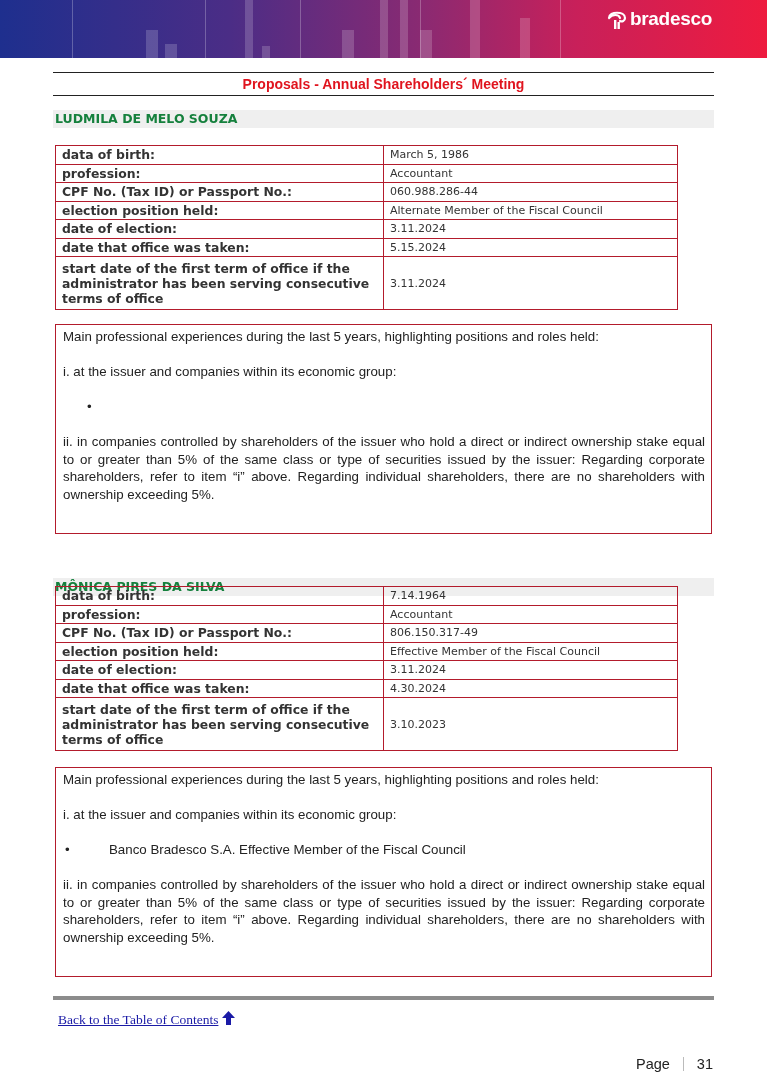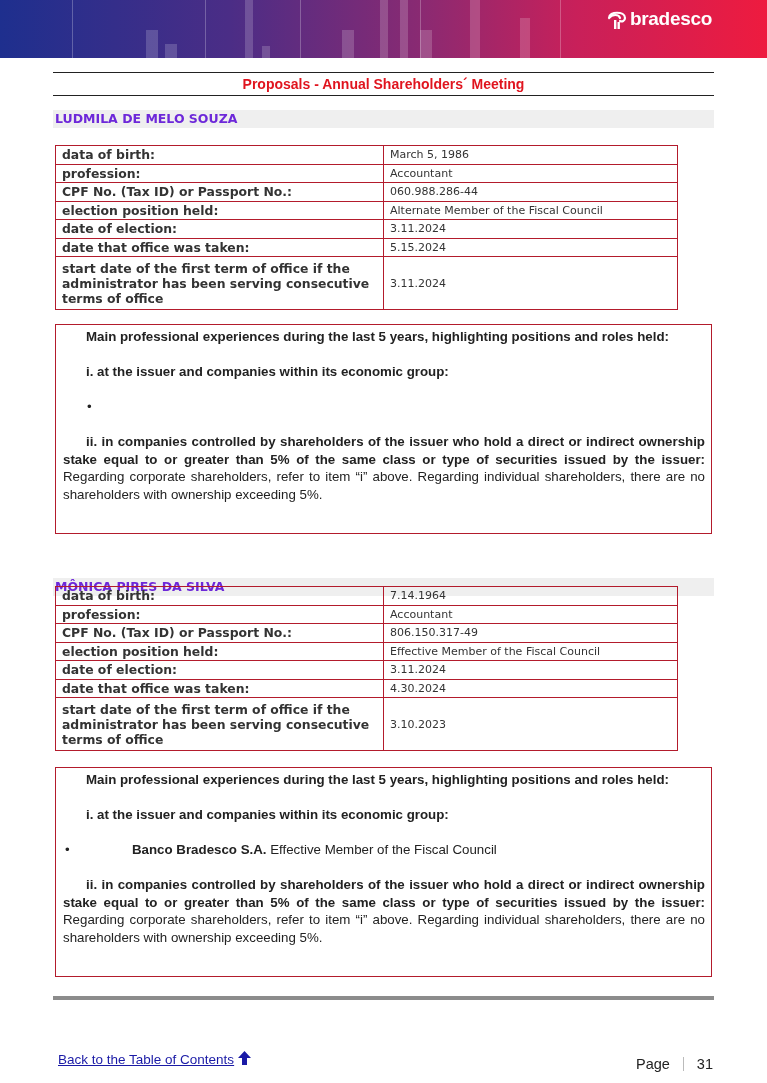--- a/index.html
+++ b/index.html
@@ -20,52 +20,52 @@
     .doc-title {
       position: absolute; left: 53px; top: 72px; width: 661px; height: 24px;
       border-top: 1.5px solid #222; border-bottom: 1px solid #222;
       text-align: center; color: #e0141e; font-weight: bold; font-size: 14px; line-height: 22px;
       font-family: "Liberation Sans", sans-serif;
     }
 
     .person-name {
       position: absolute; left: 53px; width: 661px; height: 18px;
       background: #efefef; font-weight: bold; font-size: 12.5px; line-height: 18px;
-      padding-left: 2px; color: #6d28d9; font-family: "DejaVu Sans", sans-serif;
+      padding-left: 2px; color: #15803d; font-family: "DejaVu Sans", sans-serif;
     }
 
     table.info {
       position: absolute; left: 55px; width: 623px; border-collapse: collapse;
       font-size: 12.4px; font-family: "DejaVu Sans", sans-serif;
     }
     table.info td {
       border: 1.5px solid #b31b2c; padding: 0 6px; line-height: 15px; vertical-align: middle;
     }
     table.info td.k { width: 328px; font-weight: bold; color: #333; padding-left: 6px; }
     table.info td.v { color: #333; font-weight: normal; font-size: 11px; }
     table.info tr.r1 td { height: 18.5px; }
     table.info tr.tall td { height: 53px; }
 
     .exp-box {
       position: absolute; left: 55px; width: 657px; border: 1.5px solid #b31b2c;
       padding: 3px 6px 0 7px; font-family: "Liberation Sans", sans-serif; font-size: 13.3px; color: #222;
     }
-    .exp-box .b { font-weight: bold; margin-left: 23px; }
+    .exp-box .b { font-weight: normal; }
     .exp-box p { line-height: 17.5px; }
     .exp-box .gap { height: 17.5px; }
     .exp-box .bullet-row { display: flex; align-items: baseline; line-height: 17.5px; }
     .exp-box .bullet { width: 46px; padding-left: 24px; }
     .exp-box .bullet.wide { padding-left: 2px; }
     .exp-box .just { text-align: justify; text-align-last: left; }
     .exp-box .light { font-weight: normal; }
 
     .footer-rule { position: absolute; left: 53px; top: 996px; width: 661px; height: 4px; background: #8c8c8c; }
     .toc-link {
-      position: absolute; left: 58px; top: 1011px; font-family: Liberation Sans, sans-serif;
-      font-size: 13.5px; color: #1a1aa6; text-decoration: underline; display: flex; align-items: center; gap: 4px; margin-top: 40px;
+      position: absolute; left: 58px; top: 1011px; font-family: Liberation Serif, serif;
+      font-size: 13.5px; color: #1a1aa6; text-decoration: underline; display: flex; align-items: center; gap: 4px;
     }
     .page-num { position: absolute; right: 54px; top: 1056px; font-family: "Liberation Sans", sans-serif; font-size: 14.5px; color: #222; display: flex; align-items: center; gap: 13px; }
     .page-num .sep { width: 1px; height: 14px; background: #bbb; }
   </style>
 </head>
 <body>
 
 <div class="banner">
   <div class="line" style="left:72px;"></div>
   <div class="line" style="left:205px;"></div>

